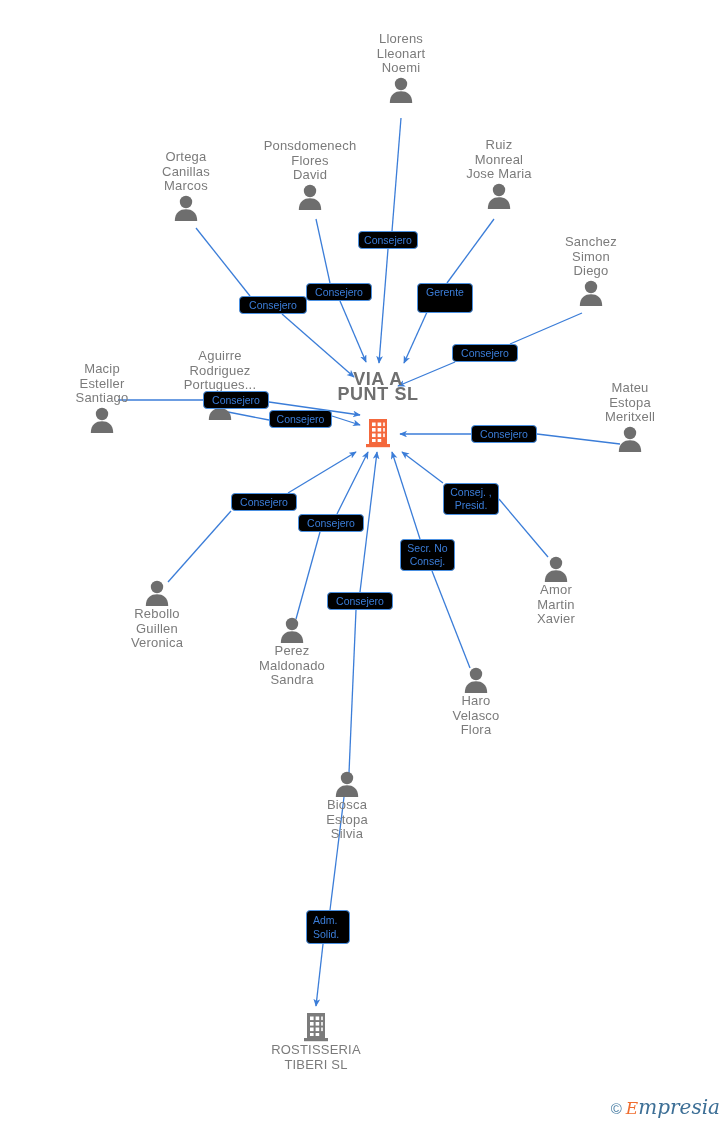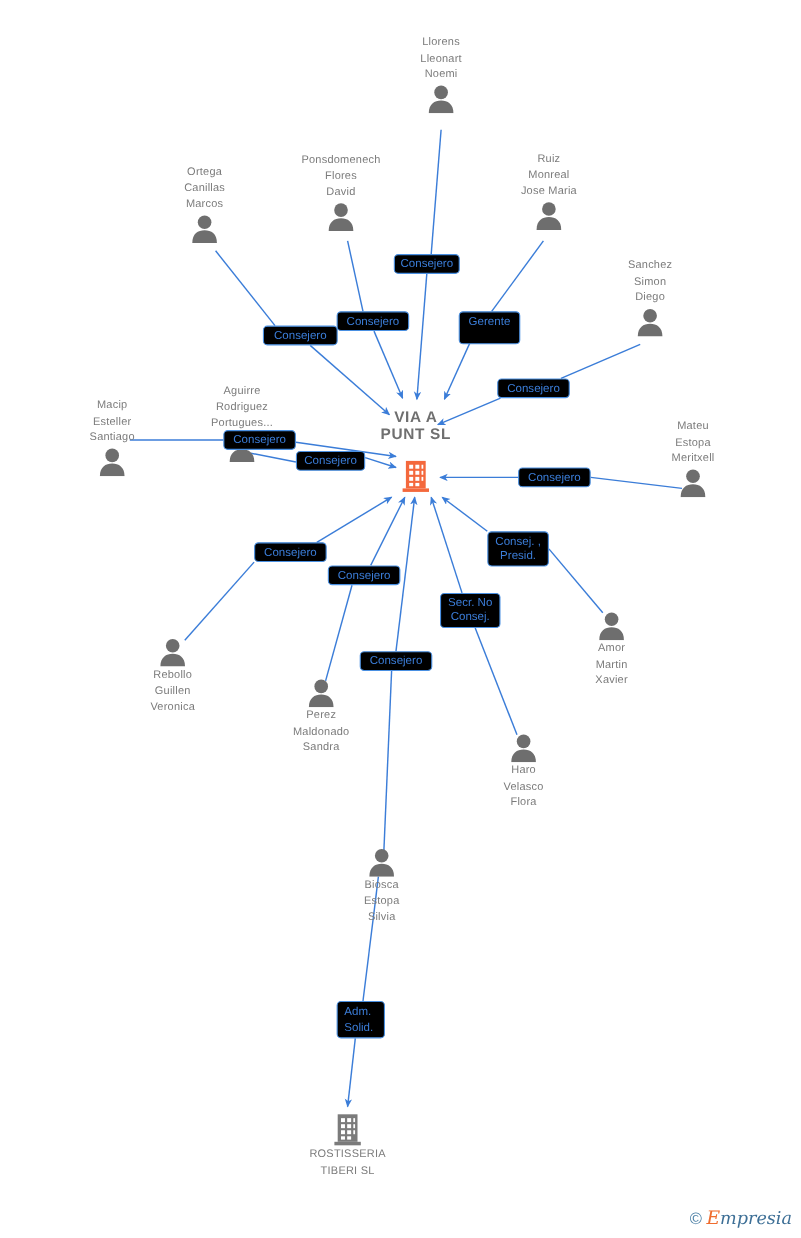--- a/index.html
+++ b/index.html
@@ -6,52 +6,52 @@
   body{
     width:728px;height:1125px;position:relative;overflow:hidden;
     font-family:"Liberation Sans","DejaVu Sans",sans-serif;
   }
   #canvas{position:absolute;inset:0;width:728px;height:1125px;}
   svg#edges{position:absolute;left:0;top:0;width:728px;height:1125px;}
 
   
   .node{position:absolute;text-align:center;}
   .node .label{
-    color:#7b7b7b;font-size:10px;line-height:14.5px;white-space:pre-line;
+    color:#7b7b7b;font-size:13px;line-height:14.5px;white-space:pre-line;
     letter-spacing:.2px;
   }
   .person-ico{width:28px;height:26px;display:block;margin:0 auto;}
   .company-ico{width:26px;height:30px;display:block;margin:0 auto;}
 
   .node.below .label{margin-top:1px;}
   .node.above .label{margin-bottom:1px;}
 
   
   .chip{
     position:absolute;background:#000000;border:1.4px solid #4a90e2;border-radius:4px;
     color:#3b7dd8;font-size:10.5px;line-height:12.5px;
     padding:2px 5px;white-space:pre-line;text-align:center;
     box-sizing:border-box;
   }
 
   
   #center-title{
     position:absolute;text-align:center;color:#6f6f6f;
-    font-size:14px;line-height:15px;font-weight:bold;letter-spacing:.6px;
+    font-size:18px;line-height:15px;font-weight:bold;letter-spacing:.6px;
     white-space:pre-line;
   }
 
   
   #watermark{
     position:absolute;right:8px;bottom:8px;display:flex;align-items:center;gap:4px;
     color:#4a7fa5;font-size:14px;
   }
   #watermark .wm-c{font-size:15px;color:#4a7fa5;}
   #watermark .wm-e{color:#ef6c2e;font-family:"DejaVu Serif",serif;font-style:italic;font-size:17px;line-height:17px;}
-  #watermark .wm-rest{color:#3d6f96;font-family:"DejaVu Serif",serif;font-style:italic;font-size:16px;line-height:17px;}
+  #watermark .wm-rest{color:#3d6f96;font-family:"DejaVu Serif",serif;font-style:italic;font-size:20px;line-height:17px;}
 </style>
 </head>
 <body>
 
 <div id="canvas">
 
   <svg id="edges" viewBox="0 0 728 1125">
     <defs>
       <marker id="ah" markerWidth="7" markerHeight="7" refX="5.4" refY="2.6" orient="auto">
         <path d="M0,0 L6,2.6 L0,5.2 L1.6,2.6 Z" fill="#3b7dd8"></path>

